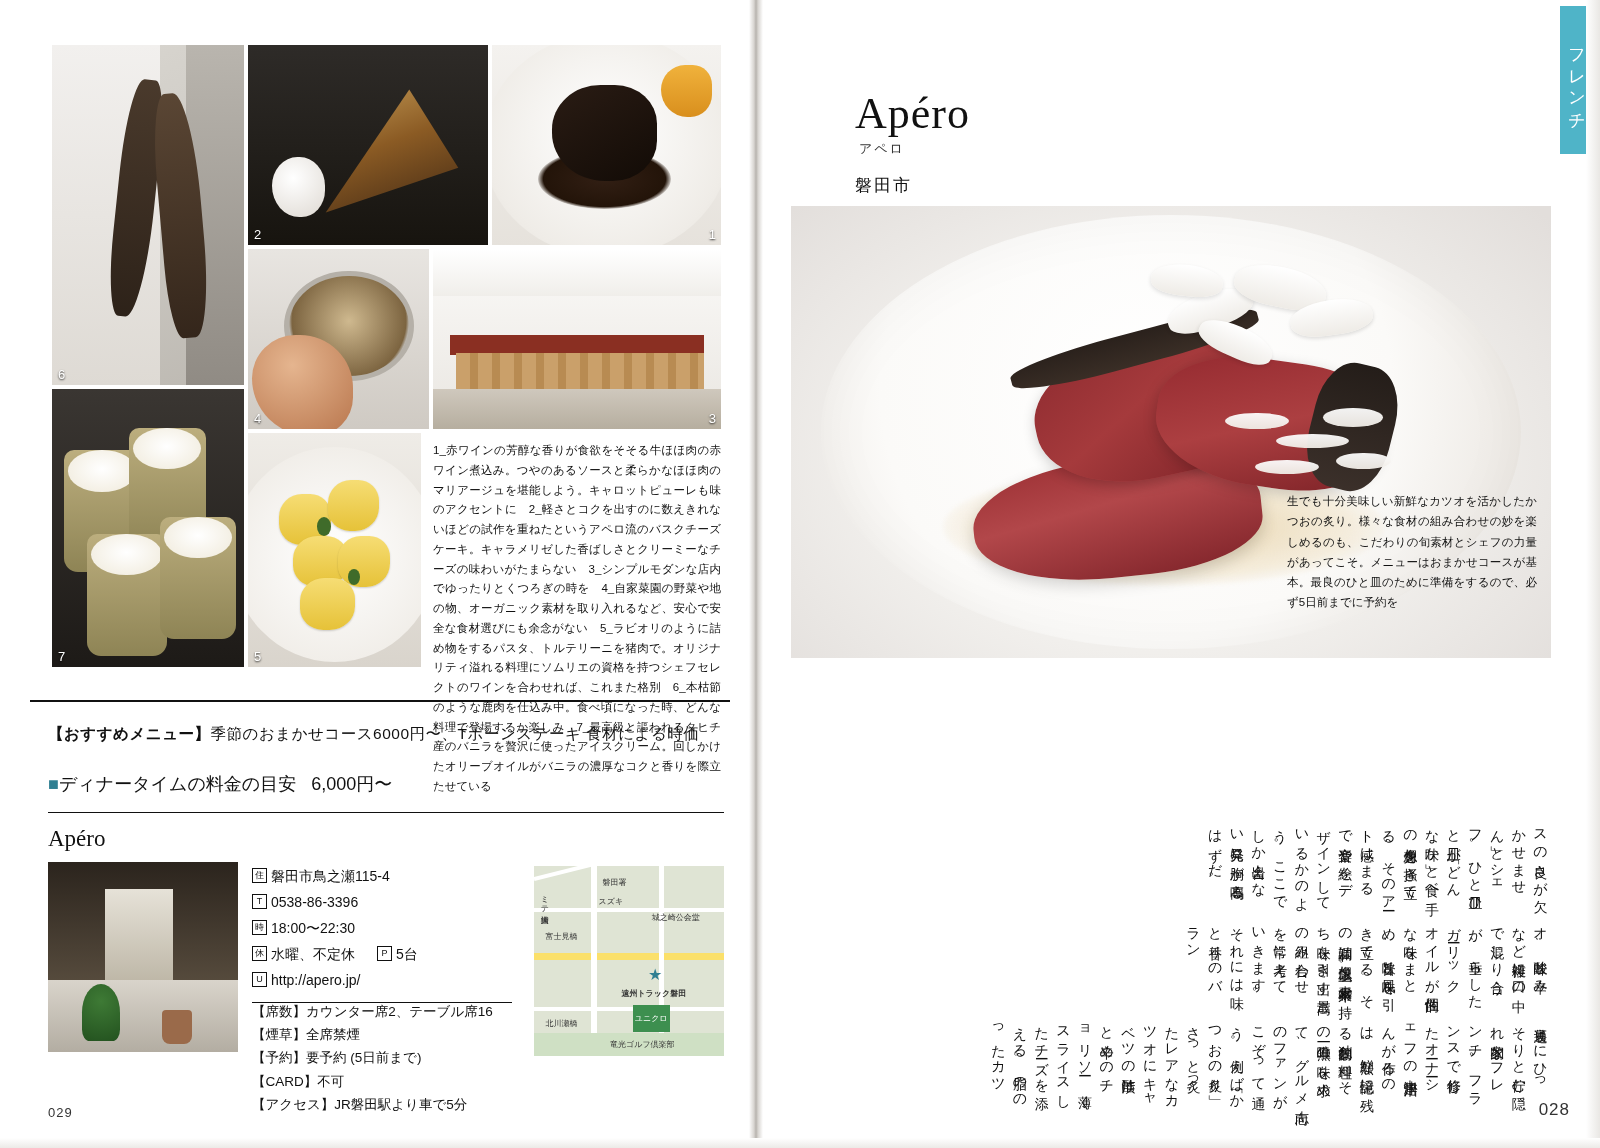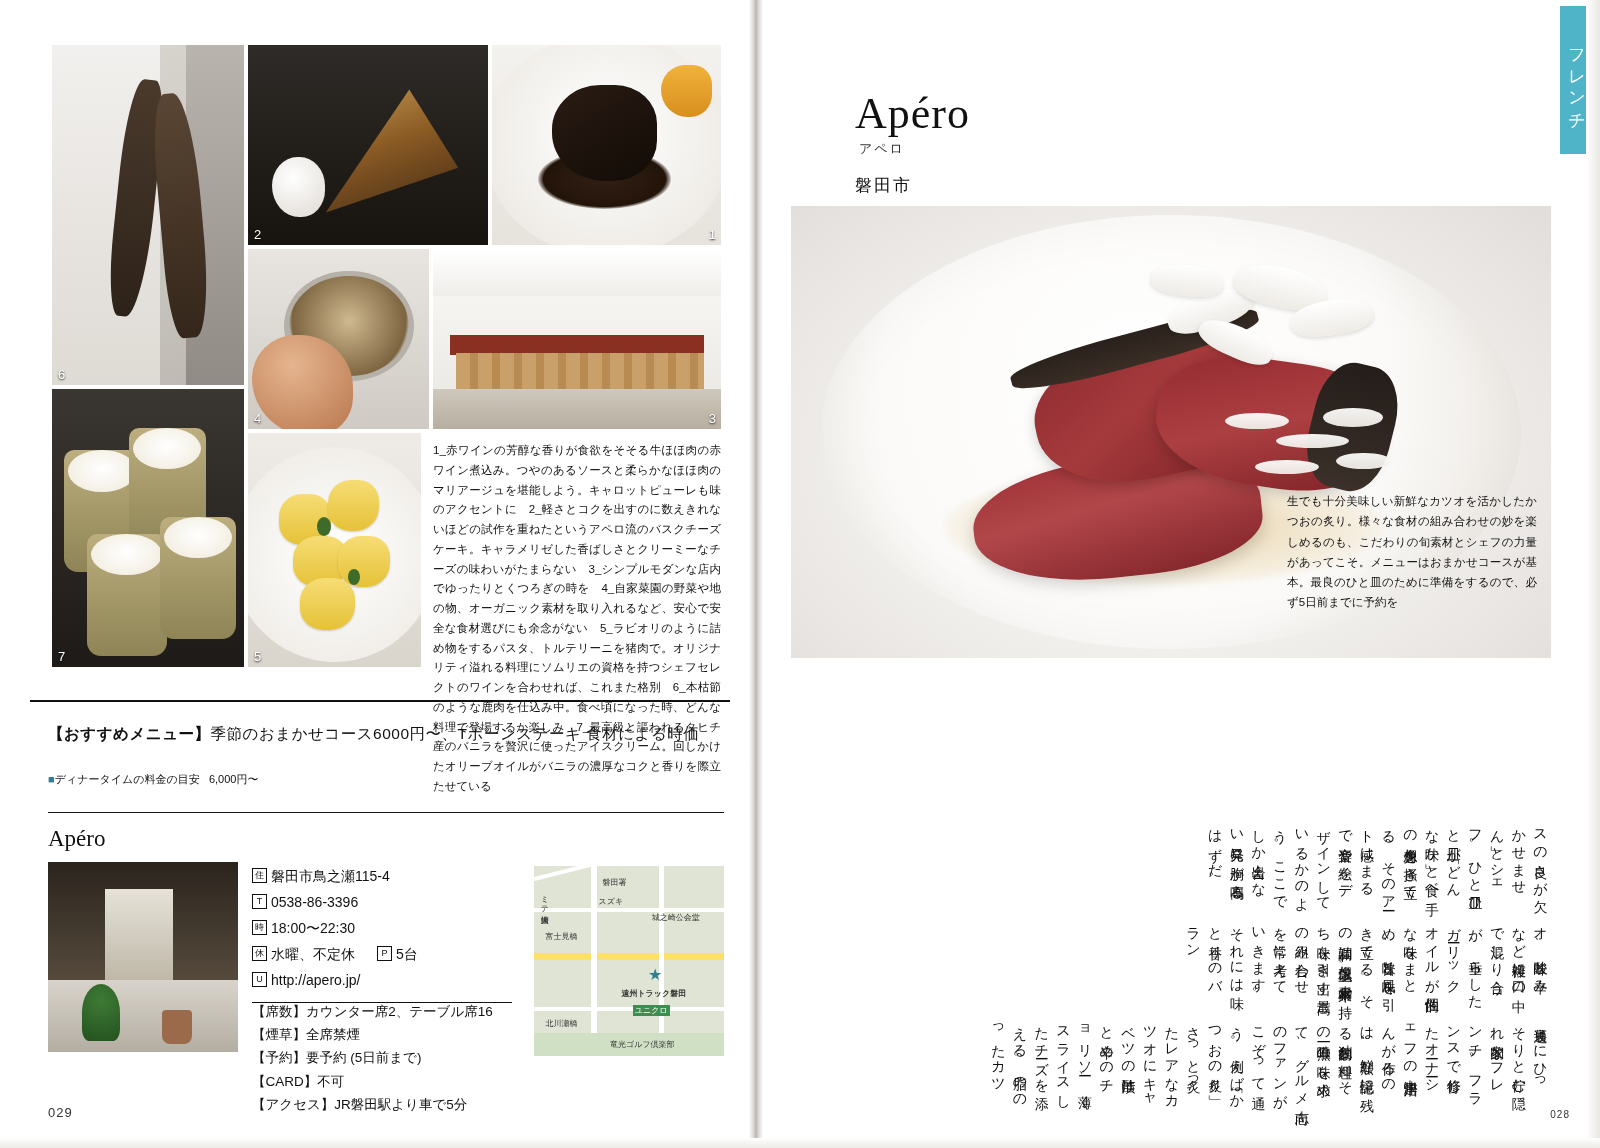--- a/index.html
+++ b/index.html
@@ -144,21 +144,21 @@
     position:absolute;left:20px;top:820px;width:768px;height:282px;
     display:flex;flex-direction:row-reverse;
     gap:13px;
     writing-mode:vertical-rl;
     font-size:14px;line-height:1.55;color:#111;
     letter-spacing:1px;
   }
   .vcol{height:272px;}
   .pg-028{
     position:absolute;right:30px;bottom:28px;
-    font-size:10px;color:#333;letter-spacing:1px;
+    font-size:17px;color:#333;letter-spacing:1px;
   }
 
   
   .left-page{position:absolute;left:0;top:0;width:749px;height:1148px;}
   .ph{position:absolute;overflow:hidden;background:#cfcac4;}
   .ph .num{
     position:absolute;right:5px;bottom:3px;color:#fff;font-size:13px;
     text-shadow:0 1px 2px rgba(0,0,0,.8);
   }
   .ph.nw .num{left:6px;right:auto;}
@@ -252,21 +252,21 @@
   .rule-top{
     position:absolute;left:30px;top:700px;width:700px;height:2px;background:#111;
   }
   .menu-line{
     position:absolute;left:48px;top:724px;width:680px;
     font-size:15.5px;color:#111;letter-spacing:.5px;
   }
   .menu-line .lead{font-weight:bold;}
   .price-line{
     position:absolute;left:48px;top:772px;width:680px;
-    font-size:11px;color:#111;
+    font-size:18px;color:#111;
   }
   .price-line .sq{color:#2f7f92;}
   .thin-rule{
     position:absolute;left:48px;top:812px;width:676px;height:1px;background:#111;
   }
   .info-name{
     position:absolute;left:48px;top:826px;
     font-family:"Liberation Serif", serif;font-size:23px;color:#111;
   }
   .ext-photo{
@@ -302,21 +302,21 @@
   }
   .map{
     position:absolute;left:534px;top:866px;width:190px;height:190px;
     background:#e9eadf;overflow:hidden;font-size:8px;color:#333;
   }
   .map .rd{position:absolute;background:#ffffff;}
   .map .rdy{position:absolute;background:#fbe06a;}
   .map .blk{position:absolute;background:#dfe4d4;}
   .map .star{position:absolute;color:#2f7f92;font-size:16px;}
   .map .lbl{position:absolute;white-space:nowrap;}
-  .map .grn{position:absolute;background:#3d8f4f;color:#fff;padding:0 2px;}
+  .map .grn{position:absolute;background:#3d8f4f;color:#fff;padding:8px 2px;}
   .pg-029{
     position:absolute;left:48px;bottom:28px;
     font-size:13px;color:#333;letter-spacing:1px;
   }
 </style>
 </head>
 <body>
 
 <div class="page">
   <div class="spread"></div>

